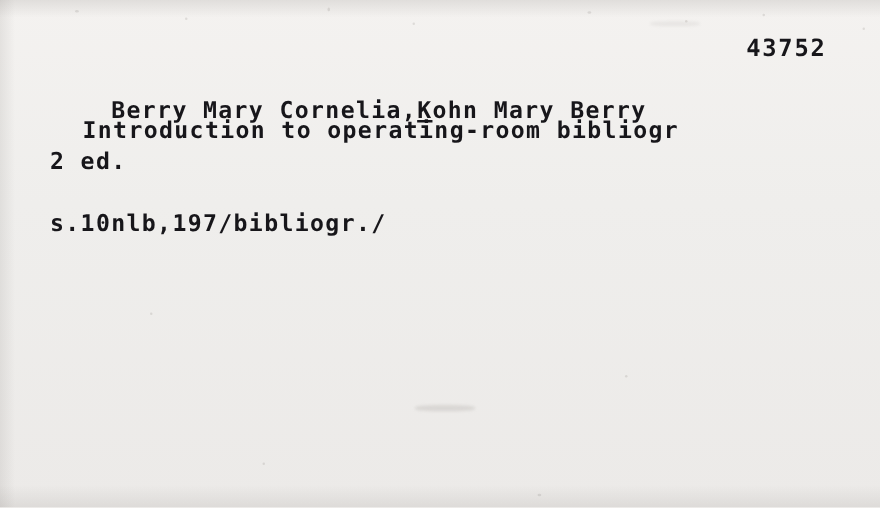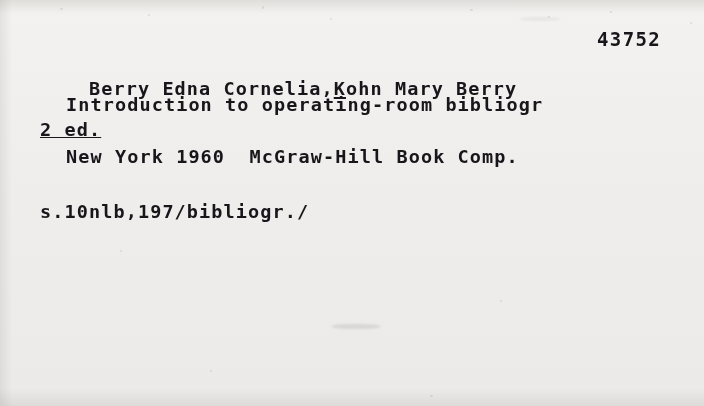--- a/index.html
+++ b/index.html
@@ -47,23 +47,23 @@
   .line {
     position: absolute;
     color: #17161a;
     font-size: 18.5px;
     letter-spacing: 1.1px;
     white-space: pre;
     font-weight: 700;
   }
   .l-author  { top: 57px;  left: 40px; }
   .l-title   { top: 94px;  left: 66px; }
-  .l-edition { top: 119px; left: 40px; text-decoration: underline; }
+  .l-edition { top: 119px; left: 40px; }
   .l-imprint { top: 146px; left: 66px; }
-  .l-collation { top: 201px; left: 40px; }
+  .l-collation { top: 169px; left: 40px; }
 
   .underline-k {
     text-decoration: underline;
     text-underline-offset: 2px;
     text-decoration-thickness: 2px;
   }
   .format-size {
     position: absolute;
     top: 146px;
     left: 663px;
@@ -108,28 +108,27 @@
   <div class="speckle" style="top:250px;left:120px;width:2px;height:2px;"></div>
   <div class="speckle" style="top:300px;left:500px;width:2px;height:2px;"></div>
   <div class="speckle" style="top:370px;left:210px;width:2px;height:2px;"></div>
   <div class="speckle" style="top:395px;left:430px;width:3px;height:2px;"></div>
   <div class="smudge" style="top:324px;left:332px;width:48px;height:5px;"></div>
   <div class="smudge" style="top:17px;left:520px;width:40px;height:4px;opacity:0.55;"></div>
 
   <div class="catalog-number">43752</div>
 
   <div class="line l-author">
-    <span>Berry Edna Cornelia,</span><span class="underline-k">K</span><span>ohn Mary Berry</span>
+    <span>Berry Mary Cornelia,</span><span class="underline-k">K</span><span>ohn Mary Berry</span>
   </div>
 
   <div class="line l-title">Introduction to operating-room bibliogr</div>
 
   <div class="line l-edition">2 ed.</div>
 
-  <div class="line l-imprint">New York 1960  McGraw-Hill Book Comp.</div>
 
   <div class="format-size">
     
   </div>
 
   <div class="line l-collation">s.10nlb,197/bibliogr./</div>
 
 </div>
 
 </body></html>

